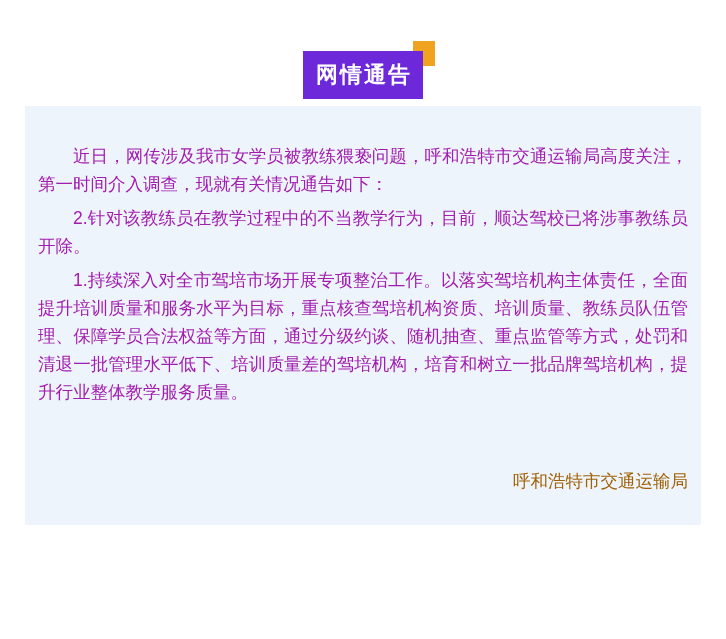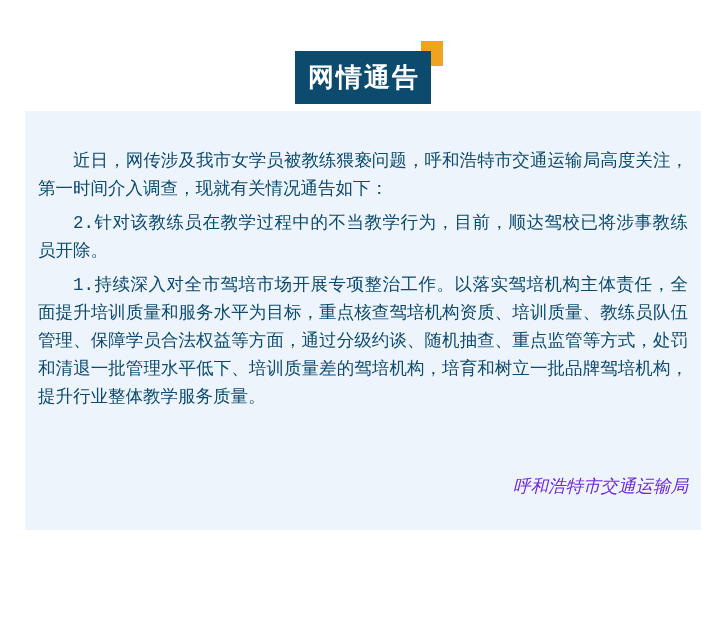--- a/index.html
+++ b/index.html
@@ -26,52 +26,50 @@
     top: -10px;
     right: -12px;
     width: 22px;
     height: 25px;
     background: #f0a31f;
     z-index: 0;
   }
   .badge {
     position: relative;
     z-index: 1;
-    background: #0c4a6e;
+    background: #6d28d9;
     color: #ffffff;
-    font-size: 26px;
+    font-size: 22px;
     font-weight: bold;
     letter-spacing: 2px;
     padding: 9px 11px 9px 13px;
     white-space: nowrap;
   }
   
   .panel {
     width: 650px;
     margin: 7px auto 0 auto;
     background: #edf4fc;
     padding: 36px 13px 30px 13px;
   }
   .panel p {
     margin: 0 0 6px 0;
     font-size: 17.5px;
     line-height: 28px;
-    color: #0c4a6e;
+    color: #a21caf;
     text-align: justify;
     text-indent: 2em;
     word-break: break-all;
-    font-family: Liberation Mono, monospace;
   }
   .signature-block {
     margin-top: 61px;
     text-align: right;
-    color: #6d28d9;
+    color: #a16207;
     font-size: 17.5px;
     line-height: 28px;
-    font-style: italic;
   }
   .signature-block div {
     white-space: nowrap;
   }
 </style>
 </head>
 <body>
 
 <div class="page">
 

